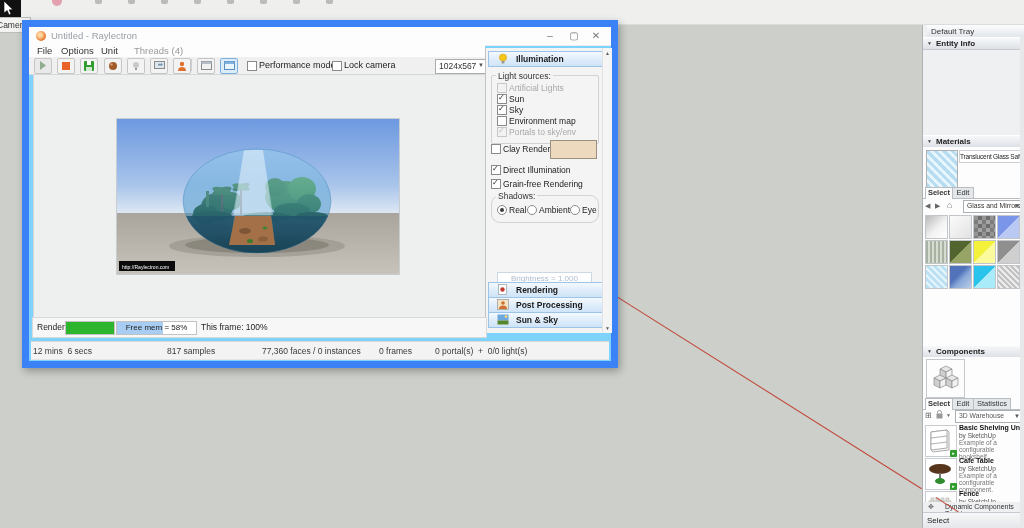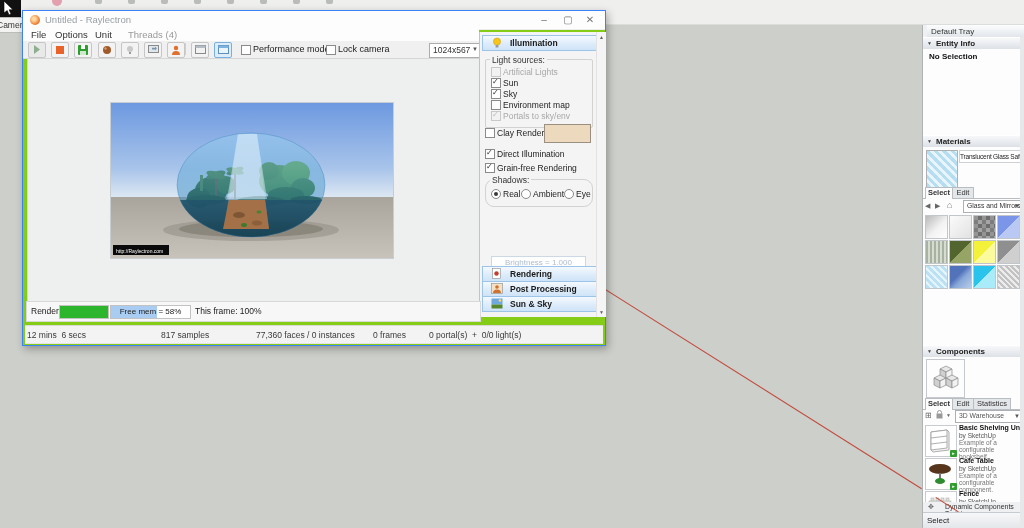--- a/index.html
+++ b/index.html
@@ -12,21 +12,21 @@
   #black-flag{left:0;top:0;width:21px;height:18px;background:#111;}
   #scene-tab{left:0;top:17px;width:30px;height:14px;background:#f3f3f1;border:1px solid #bdbdbb;border-left:none;
     font-size:8.5px;color:#333;overflow:hidden;}
   #scene-tab span{position:absolute;left:-3px;top:2px;white-space:pre;}
   #axis-line-main{left:580px;top:273px;width:404px;height:1px;background:#c2473a;
     transform:rotate(32.2deg);transform-origin:0 0;z-index:2;}
   #axis-line-end{left:936px;top:497px;width:27px;height:1px;background:#c2473a;
     transform:rotate(32.5deg);transform-origin:0 0;z-index:4;}
 
   
-  #rl-window{left:22px;top:10px;width:582px;height:334px;background:#84cc16;border:1px solid #3b82f6;
+  #rl-window{left:22px;top:20px;width:582px;height:334px;background:#7dd3fc;border:7px solid #3b82f6;
     box-shadow:2px 3px 8px rgba(0,0,0,.3);z-index:10;}
   #rl-titlebar{left:0;top:0;width:100%;height:18px;background:#fdfdfd;border-bottom:1px solid #ececec;}
   #rl-app-icon{left:7px;top:4px;width:10px;height:10px;border-radius:50%;
     background:radial-gradient(circle at 40% 40%,#ffd9a0 20%,#e8742a 70%,#c75a1a 100%);}
   #rl-title{left:22px;top:3px;font-size:9.5px;color:#9aa0a6;white-space:pre;}
   .win-btn{top:2px;width:22px;height:14px;text-align:center;line-height:13px;font-size:10px;color:#777;}
   #btn-min{right:50px;} #btn-max{right:26px;} #btn-close{right:4px;}
   #rl-menubar{left:0;top:18px;width:456px;height:12px;background:#fdfdfd;}
   .menu-item{top:0;font-size:9.5px;color:#333;line-height:12px;}
   .menu-item.dim{color:#999;}
@@ -165,23 +165,20 @@
 <div class="abs" id="axis-line-main"></div>
 <div class="abs" id="axis-line-end"></div>
 
 <div class="abs" id="tray">
   <div class="abs" id="tray-title">
     <span>Default Tray</span>
   </div>
   <div class="abs tray-hdr" id="hdr-entity">
     <span class="tri">▼</span>
     <span class="hlbl">Entity Info</span>
-  </div>
-  <div class="abs tray-body" id="body-entity">
-    <span id="no-selection">No Selection</span>
   </div>
 
   <div class="abs tray-hdr" id="hdr-materials">
     <span class="tri">▼</span>
     <span class="hlbl">Materials</span>
   </div>
   <div class="abs tray-body" id="body-materials">
     <div id="mat-preview"></div>
     <div id="mat-name">Translucent Glass Safety</div>
     <div class="tab-row" id="mat-tabs">

